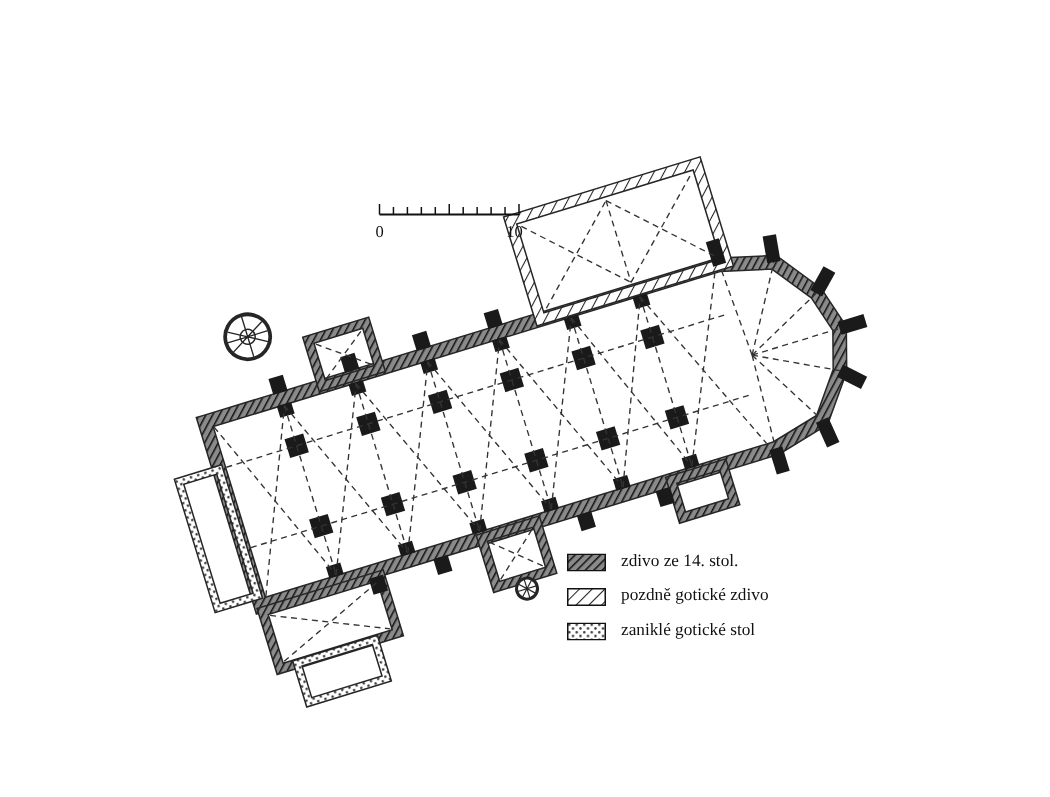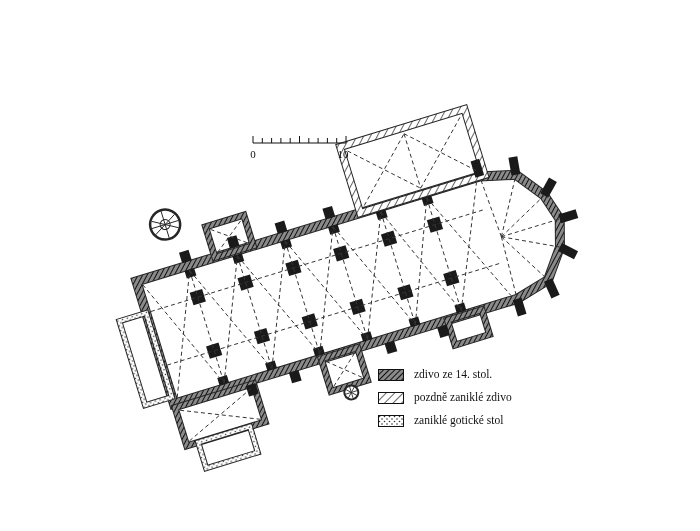--- a/index.html
+++ b/index.html
@@ -216,21 +216,21 @@
     <div class="legend-row">
       <svg width="26" height="12">
         <rect x="0.5" y="0.5" width="25" height="11" fill="url(#hatchDense)" stroke="#111" stroke-width="1"></rect>
       </svg>
       <span class="legend-label">zdivo ze 14. stol.</span>
     </div>
     <div class="legend-row">
       <svg width="26" height="12">
         <rect x="0.5" y="0.5" width="25" height="11" fill="url(#hatchLight)" stroke="#111" stroke-width="1"></rect>
       </svg>
-      <span class="legend-label">pozdně zaniklé zdivo</span>
+      <span class="legend-label">pozdně gotické zdivo</span>
     </div>
     <div class="legend-row">
       <svg width="26" height="12">
         <rect x="0.5" y="0.5" width="25" height="11" fill="url(#stipple)" stroke="#111" stroke-width="1"></rect>
       </svg>
       <span class="legend-label">zaniklé gotické stol</span>
     </div>
   </div>
 
 </div>

